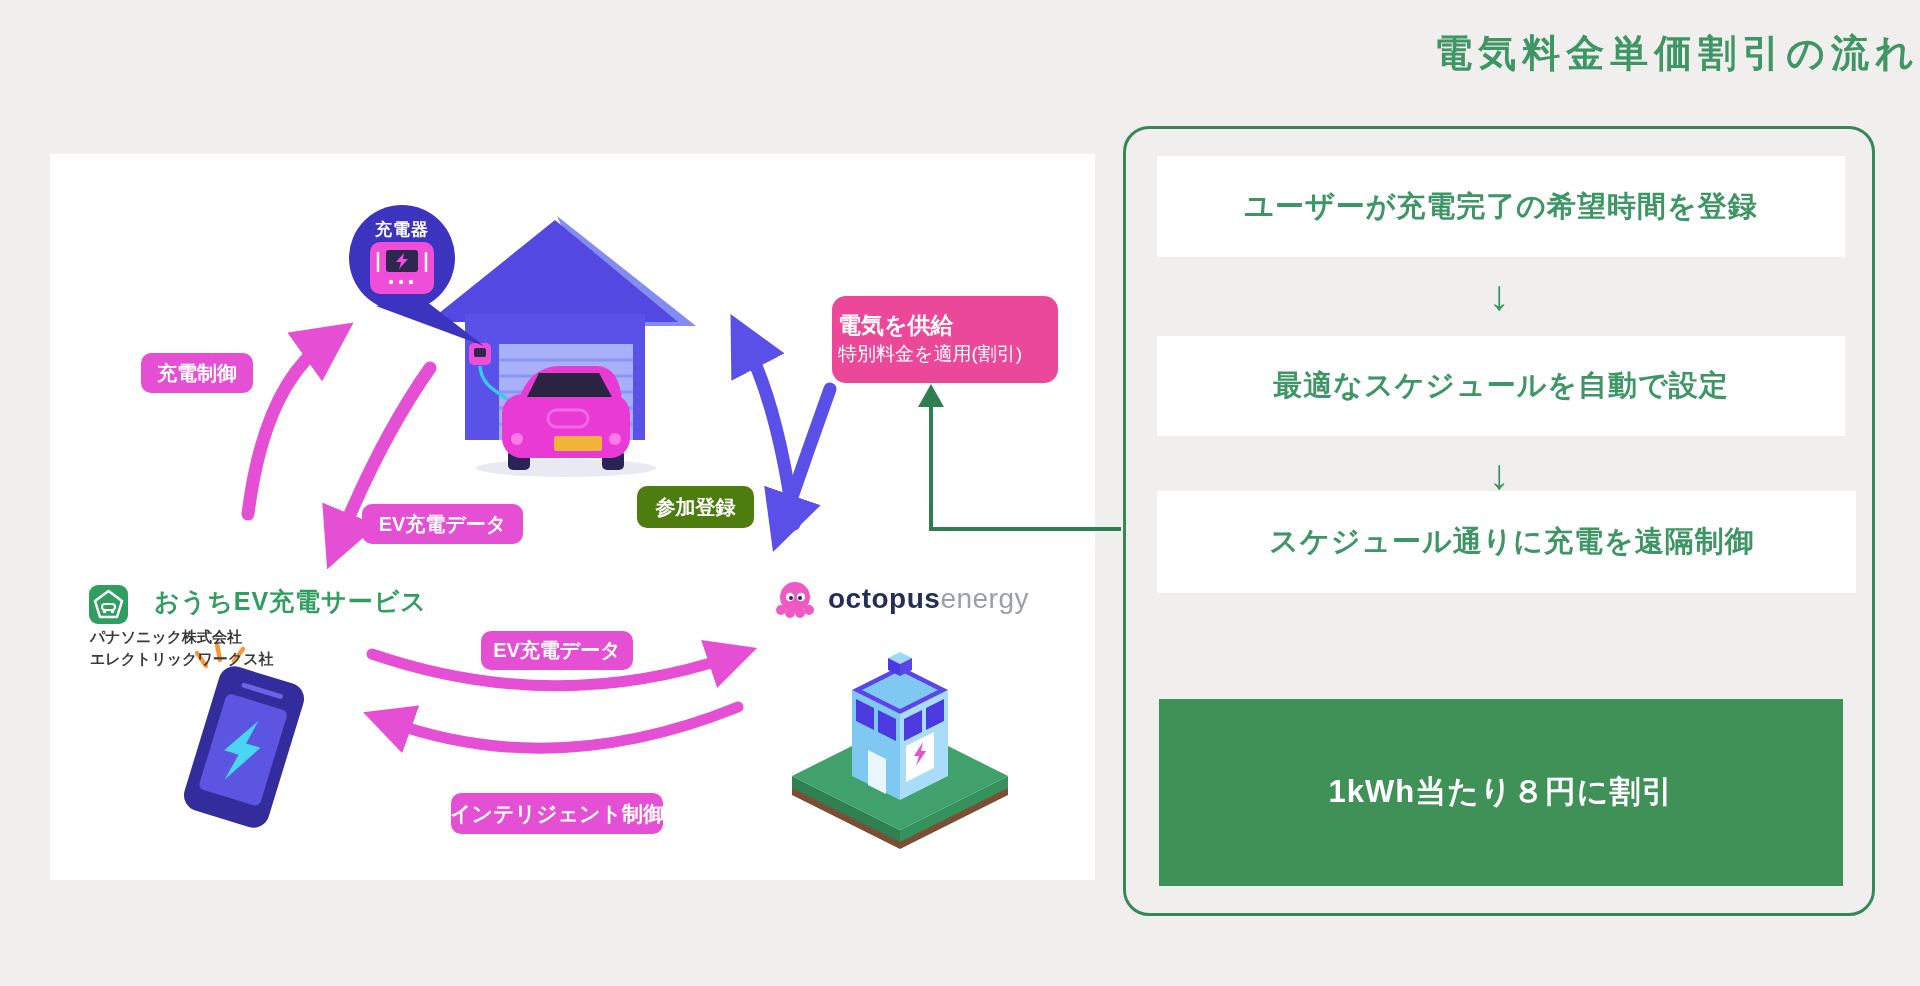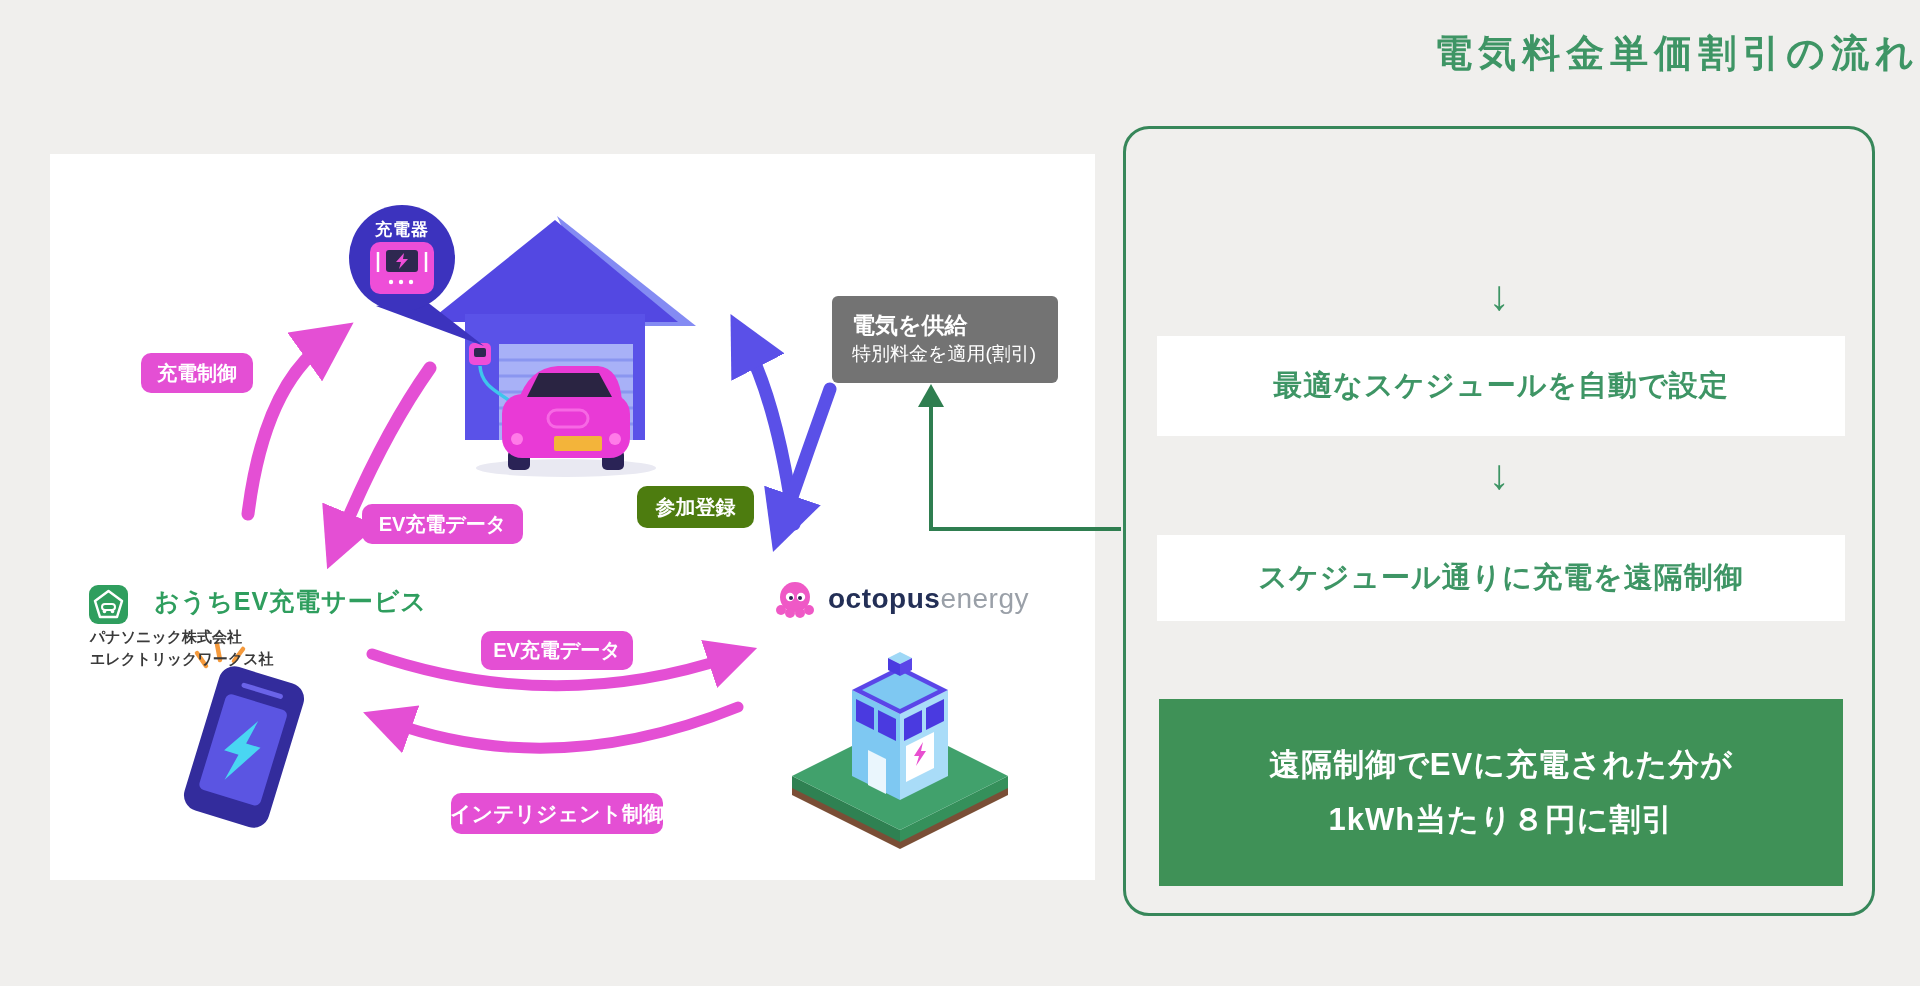--- a/index.html
+++ b/index.html
@@ -25,22 +25,22 @@
     font-size:20px;white-space:nowrap;
   }
   .pill.pink{background:#E44FD4;}
   .pill.indigo{background:#4d7c0f;}
   #pill-charge-control{left:91px;top:199px;width:112px;height:40px;}
   #pill-ev-data-top{left:312px;top:350px;width:161px;height:40px;}
   #pill-registration{left:587px;top:332px;width:117px;height:42px;}
   #pill-ev-data-bottom{left:431px;top:477px;width:152px;height:39px;}
   #pill-intelligent{left:401px;top:639px;width:212px;height:41px;font-size:21px;}
   #supply-box{
-    left:782px;top:142px;width:226px;height:87px;background:#737373;border-radius:6px;
-    color:#fff;display:flex;flex-direction:column;justify-content:center;padding-left:20px;box-sizing:border-box;
+    left:782px;top:142px;width:226px;height:87px;background:#ec4899;border-radius:14px;
+    color:#fff;display:flex;flex-direction:column;justify-content:center;padding-left:6px;box-sizing:border-box;
   }
   #supply-box .l1{font-size:23px;font-weight:800;line-height:1.3;}
   #supply-box .l2{font-size:19px;font-weight:500;line-height:1.4;}
   #charger-bubble-label{
     left:300px;top:64px;width:104px;text-align:center;
     color:#fff;font-size:17px;font-weight:700;letter-spacing:1px;
   }
   
   #service-logo-row{left:39px;top:431px;display:flex;align-items:flex-start;gap:26px;}
   #service-logo-square{width:39px;height:39px;border-radius:9px;background:#2F9E5E;flex:0 0 auto;}
@@ -56,21 +56,21 @@
     left:1123px;top:126px;width:752px;height:790px;box-sizing:border-box;
     border:3px solid #37875A;border-radius:26px;
   }
   .flow-step{
     position:absolute;left:31px;width:688px;background:#FFFFFF;
     display:flex;align-items:center;justify-content:center;
     font-size:29px;font-weight:800;color:#3E9565;letter-spacing:1px;
   }
   #flow-step-1{top:27px;height:101px;}
   #flow-step-2{top:207px;height:100px;}
-  #flow-step-3{top:406px;height:86px;}
+  #flow-step-3{top:362px;height:102px;padding-left:11px;}
   .flow-arrow{
     position:absolute;left:0;width:100%;text-align:center;
     font-size:42px;font-weight:800;color:#3E9565;line-height:1;
   }
   #flow-arrow-1{top:146px;}
   #flow-arrow-2{top:325px;}
   #flow-result{
     position:absolute;left:33px;top:570px;width:684px;height:187px;background:#3F9157;
     display:flex;flex-direction:column;align-items:center;justify-content:center;
     color:#FFFFFF;font-size:31px;font-weight:800;line-height:1.75;letter-spacing:1px;
@@ -242,26 +242,26 @@
       <span class="b">octopus</span><span class="e">energy</span>
     </div>
   </div>
 
   <div id="pill-ev-data-bottom" class="abs pill pink">EV充電データ</div>
 
   <div id="pill-intelligent" class="abs pill pink">インテリジェント制御</div>
 </div>
 
 <div id="flow-panel" class="abs">
+  <div id="flow-step-1" class="flow-step">ユーザーが充電完了の希望時間を登録</div>
   <div id="flow-arrow-1" class="flow-arrow">↓</div>
   <div id="flow-step-2" class="flow-step">最適なスケジュールを自動で設定</div>
   <div id="flow-arrow-2" class="flow-arrow">↓</div>
   <div id="flow-step-3" class="flow-step">スケジュール通りに充電を遠隔制御</div>
   <div id="flow-result">
-    <div>遠隔制御でEVに充電された分が</div>
     <div>1kWh当たり８円に割引</div>
   </div>
 </div>
 
 <svg id="connector-svg" class="abs" width="1920" height="986" viewBox="0 0 1920 986">
   <path d="M 1121,529 L 931,529 L 931,398" fill="none" stroke="#2F7E50" stroke-width="4"></path>
   <polygon points="931,384 918,407 944,407" fill="#2F7E50"></polygon>
 </svg>
 
 </body></html>

